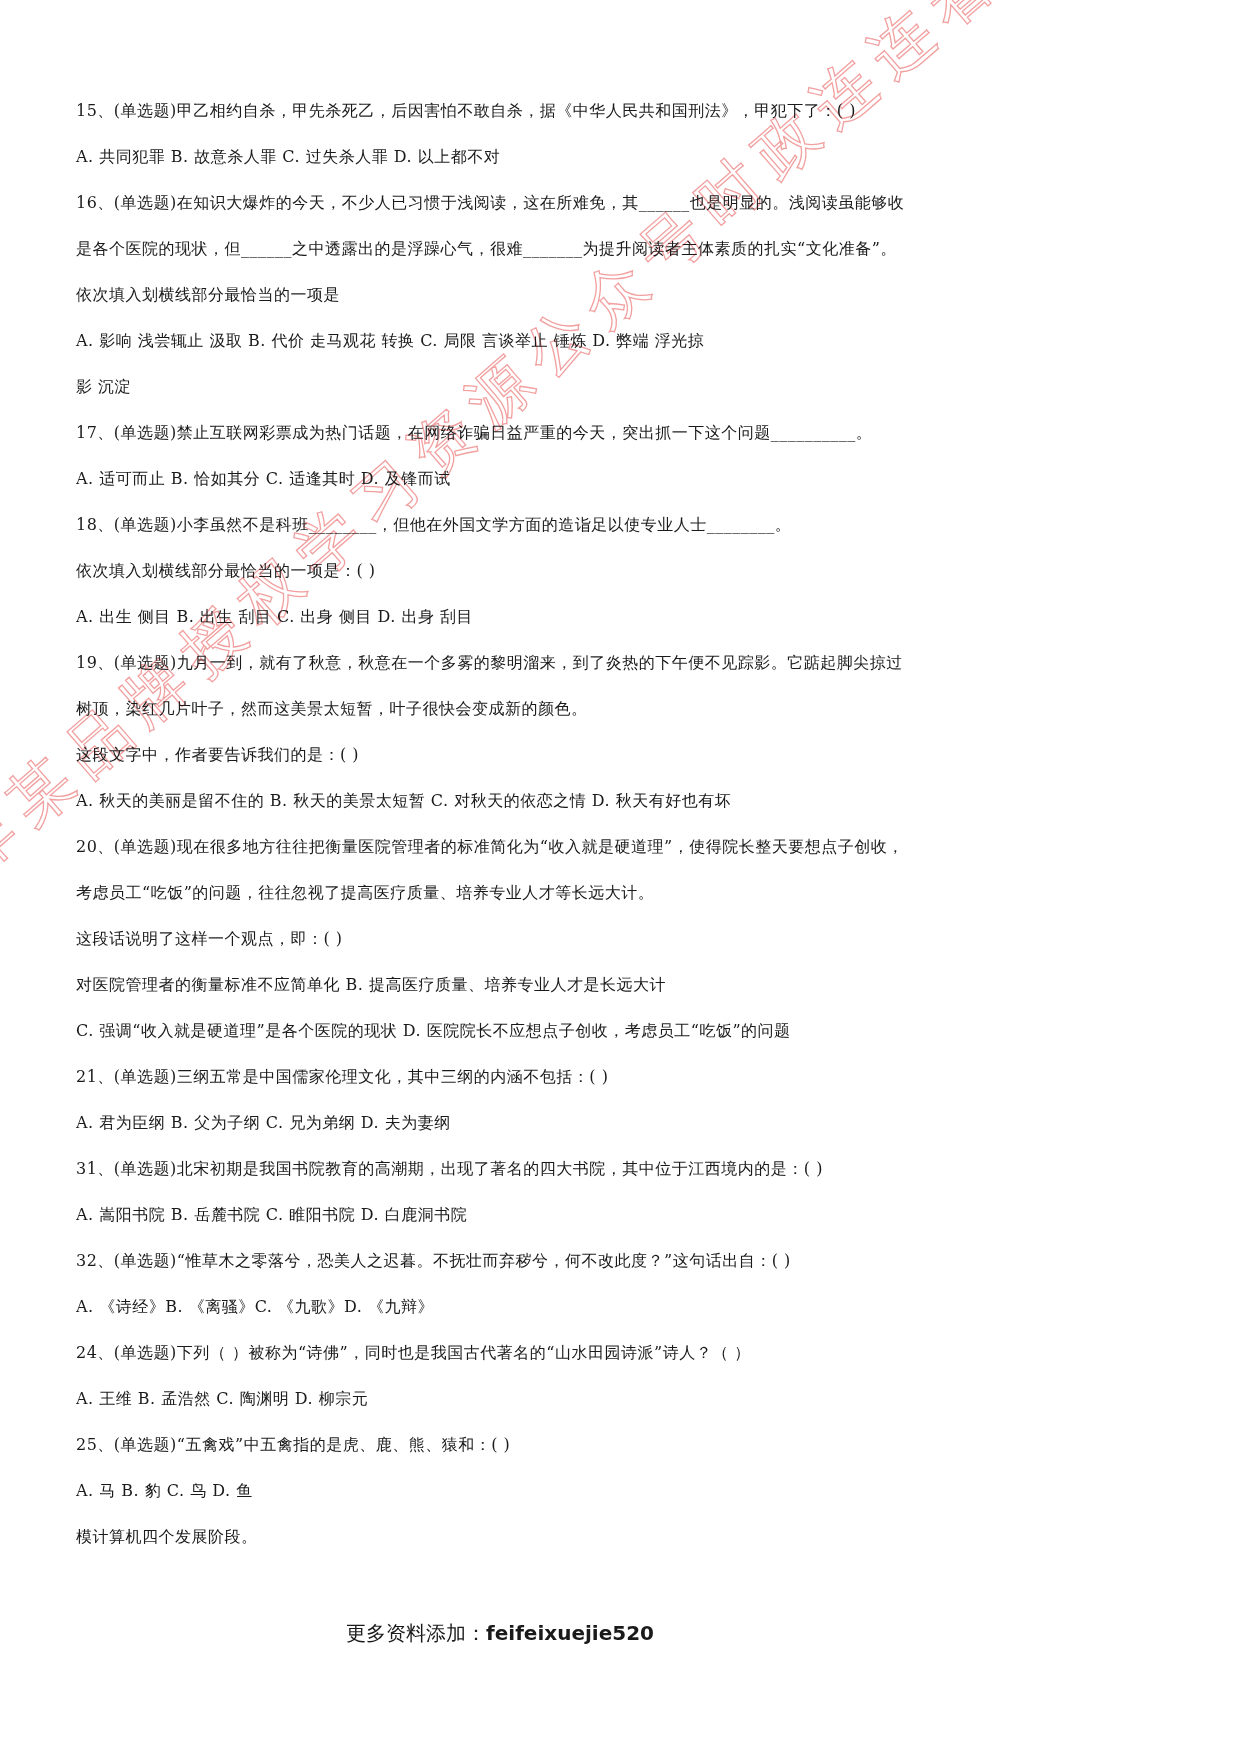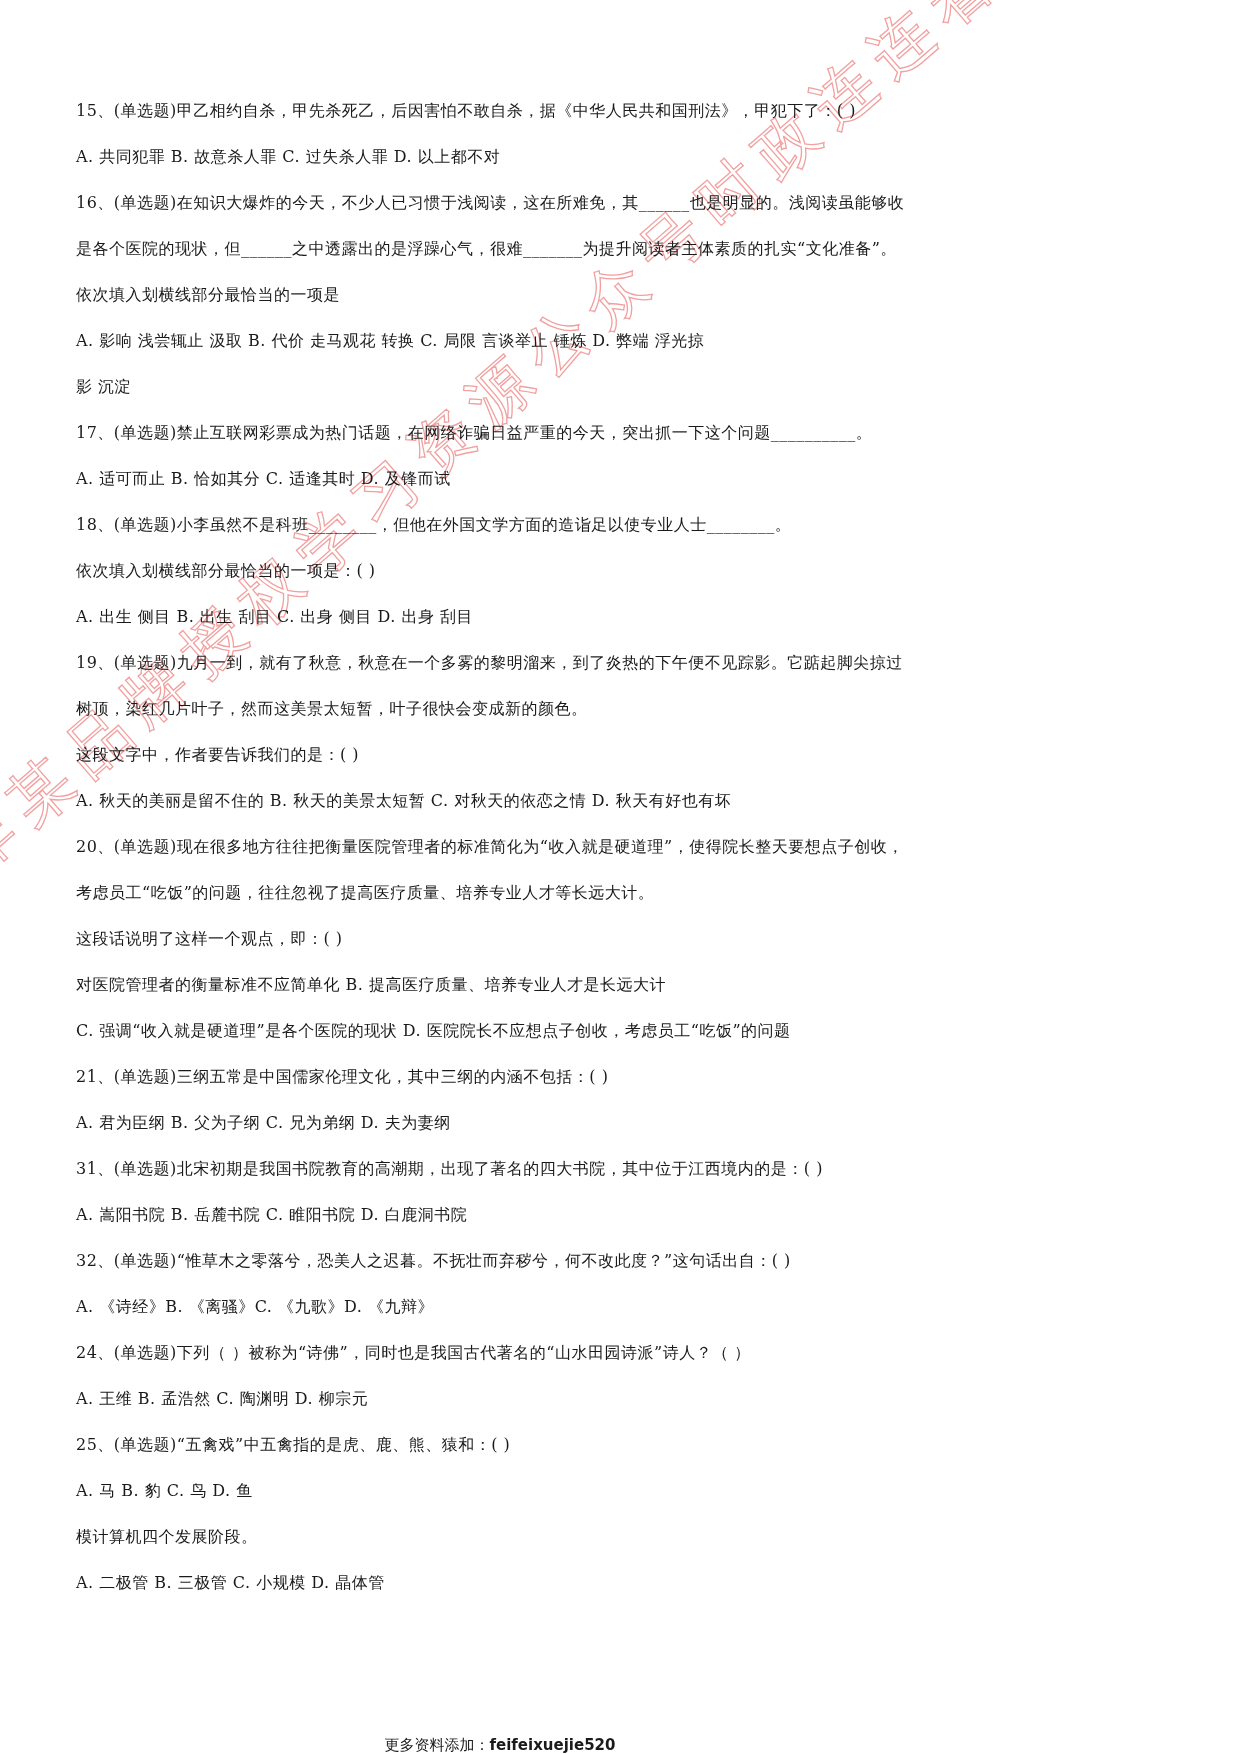--- a/index.html
+++ b/index.html
@@ -32,23 +32,23 @@
       font-size: 16px;
       line-height: 46px;
       height: 46px;
       white-space: nowrap;
       letter-spacing: 0.5px;
     }
     .footer {
       position: absolute;
       left: 0;
       width: 1000px;
-      top: 1736px;
+      top: 1620px;
       text-align: center;
-      font-size: 15px;
+      font-size: 20px;
       font-family: "DejaVu Sans", "Liberation Sans", sans-serif;
     }
     .footer .label {
       font-family: "DejaVu Serif", "Liberation Serif", serif;
     }
     .footer .contact {
       font-weight: bold;
     }
     .watermark {
       position: absolute;
@@ -99,20 +99,19 @@
     <div class="line">A. 君为臣纲 B. 父为子纲 C. 兄为弟纲 D. 夫为妻纲</div>
     <div class="line">31、(单选题)北宋初期是我国书院教育的高潮期，出现了著名的四大书院，其中位于江西境内的是：(        )</div>
     <div class="line">A. 嵩阳书院 B. 岳麓书院 C. 睢阳书院 D. 白鹿洞书院</div>
     <div class="line">32、(单选题)“惟草木之零落兮，恐美人之迟暮。不抚壮而弃秽兮，何不改此度？”这句话出自：(        )</div>
     <div class="line">A. 《诗经》B. 《离骚》C. 《九歌》D. 《九辩》</div>
     <div class="line">24、(单选题)下列（        ）被称为“诗佛”，同时也是我国古代著名的“山水田园诗派”诗人？（        ）</div>
     <div class="line">A. 王维 B. 孟浩然 C. 陶渊明 D. 柳宗元</div>
     <div class="line">25、(单选题)“五禽戏”中五禽指的是虎、鹿、熊、猿和：(        )</div>
     <div class="line">A. 马 B. 豹 C. 鸟 D. 鱼</div>
     <div class="line">模计算机四个发展阶段。</div>
-    <div class="line">A. 二极管 B. 三极管 C. 小规模 D. 晶体管</div>
   </div>
 
   <div class="footer">
     <span class="label">更多资料添加：</span><span class="contact">feifeixuejie520</span>
   </div>
 
 </div>
 
 </body></html>

